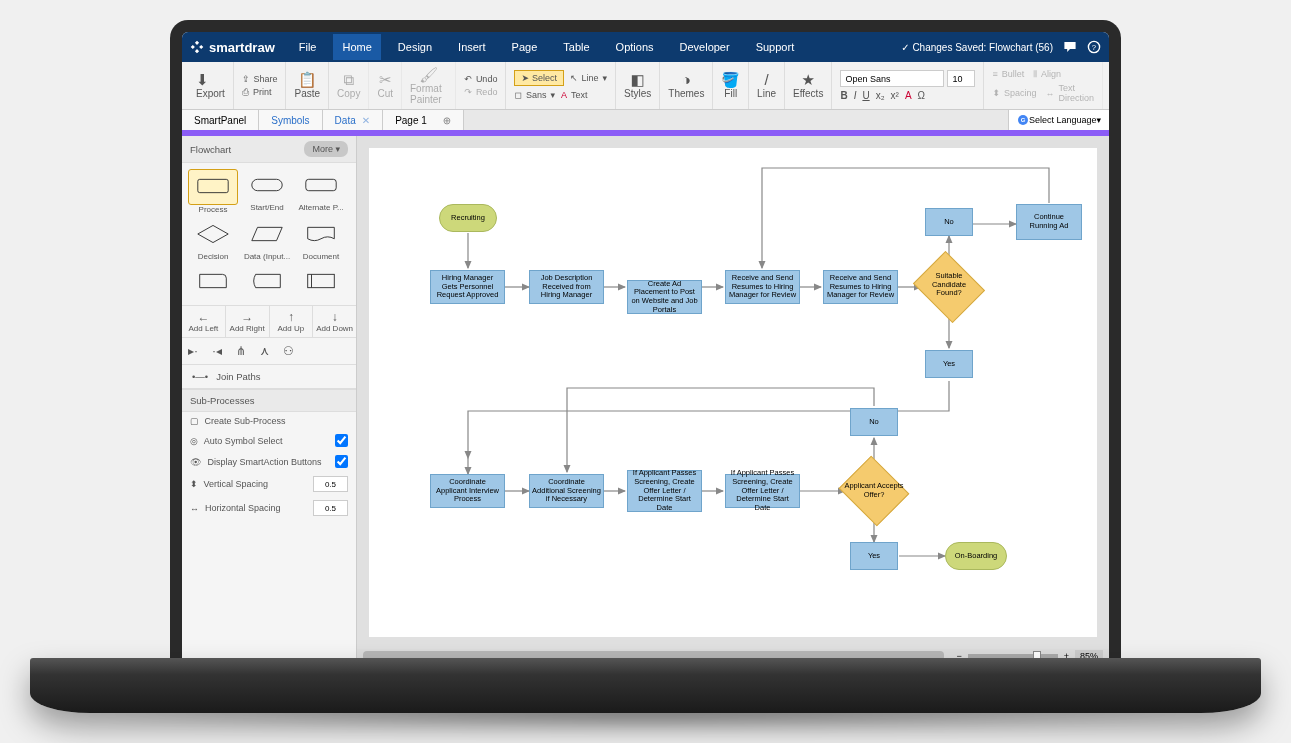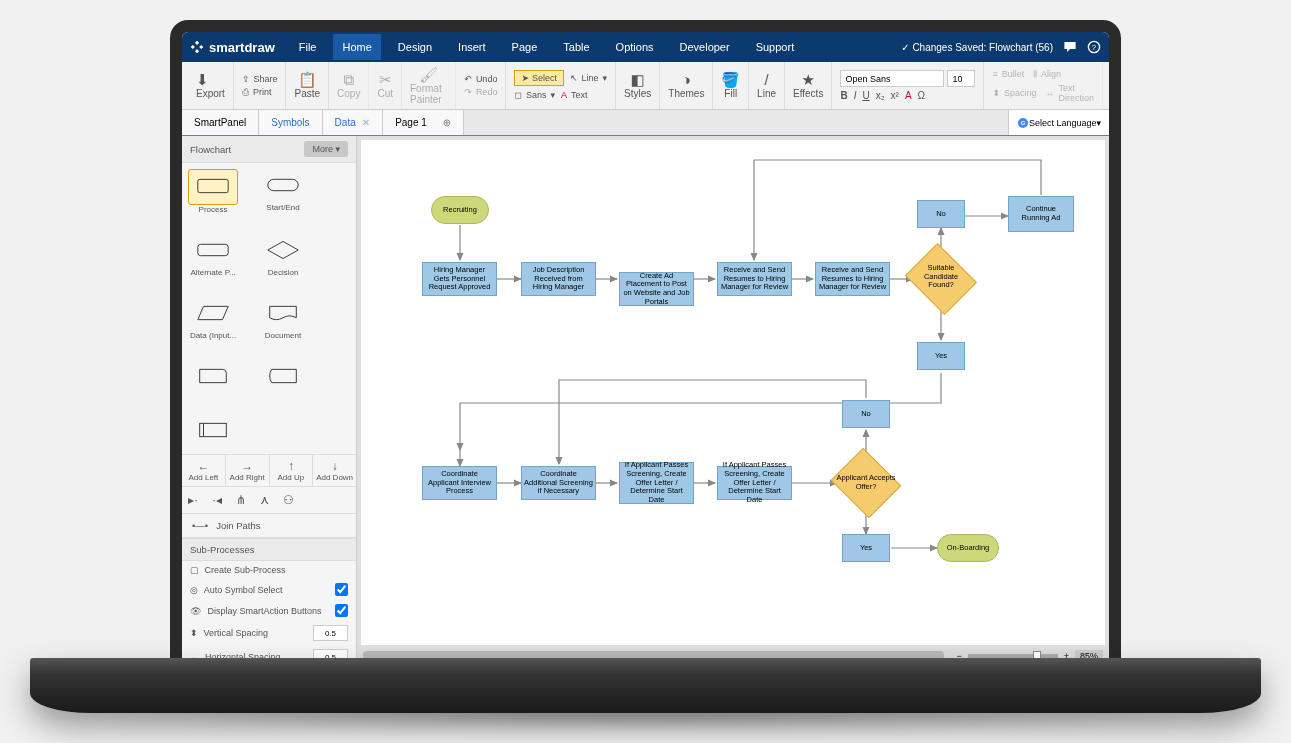--- a/index.html
+++ b/index.html
@@ -27,50 +27,50 @@
 .ribbon-row { display:flex; align-items:center; gap:4px; font-size:9px; padding:1px 0; }
 .ribbon-icon-lg { font-size:15px; line-height:1; }
 .ribbon-label { font-size:10px; }
 .select-btn { background:#ffe9a3; border:1px solid #d4a017; padding:2px 6px; font-size:9px; display:flex; align-items:center; gap:3px; }
 .font-select { height:17px; font-size:9px; border:1px solid #ccc; background:#fff; padding:0 4px; width:104px; }
 .font-size-select { width:28px; }
 .format-btns { display:flex; gap:6px; font-size:10px; margin-top:2px; }
 .fmt { font-size:10px; }
 
 
-.tab-row { height:26px; background:#e8e8e8; border-bottom:1px solid #8b5cf6; display:flex; align-items:stretch; font-size:10px; }
+.tab-row { height:26px; background:#e8e8e8; border-bottom:6px solid #8b5cf6; display:flex; align-items:stretch; font-size:10px; }
 .tab { padding:5px 12px; border-right:1px solid #ccc; background:#f8f8f8; display:flex; align-items:center; gap:6px; }
 .tab.active { color:#2a6fc9; }
 .lang-select { margin-left:auto; display:flex; align-items:center; padding:0 8px; font-size:9px; border-left:1px solid #ccc; background:#fff; }
 
 
 .main { flex:1; display:flex; overflow:hidden; }
 .side-panel { width:175px; background:#f5f5f5; border-right:1px solid #ccc; font-size:9.5px; color:#555; overflow:hidden; }
 .panel-header { display:flex; justify-content:space-between; align-items:center; padding:5px 8px; border-bottom:1px solid #ddd; background:#eaeaea; }
-.more-btn { background:#c8c8c8; padding:3px 8px; font-size:9px; border-radius:2px; }
-.shape-grid { display:flex; flex-wrap:wrap; padding:6px; gap:20px; }
+.more-btn { background:#c8c8c8; padding:3px 8px; font-size:9px; border-radius:7px; }
+.shape-grid { display:flex; flex-wrap:wrap; padding:6px; gap:4px; }
 .shape-cell { width:50px; text-align:center; font-size:8px; }
 .shape-svg { width:38px; height:26px; margin:0 auto 2px; display:block; }
 .shape-cell.selected .shape-svg-wrap { background:#fff3c6; border:1px solid #d4a017; }
 .shape-svg-wrap { padding:3px; border-radius:3px; }
 .section-hdr { padding:5px 8px; background:#eaeaea; border-top:1px solid #ddd; border-bottom:1px solid #ddd; font-size:9.5px; }
 .arrow-btns { display:flex; }
 .arrow-btn { flex:1; text-align:center; padding:4px 0; font-size:8px; border-right:1px solid #ddd; }
 .arrow-btn:last-child { border:none; }
 .arrow-glyph { font-size:12px; display:block; }
 .split-row { display:flex; padding:6px; gap:14px; }
 .split-glyph { font-size:12px; }
 .join-row { padding:6px 10px; display:flex; align-items:center; gap:8px; }
 .option-row { display:flex; align-items:center; padding:4px 8px; gap:6px; font-size:9px; }
 .spacing-input { width:35px; height:16px; font-size:8px; border:1px solid #ccc; text-align:center; margin-left:auto; }
 .chk { margin-left:auto; }
 
 
 .canvas-wrap { flex:1; display:flex; flex-direction:column; background:#e0e0e0; }
-.canvas { flex:1; background:#fff; margin:4px; position:relative; overflow:hidden; }
+.canvas { flex:1; background:#fff; margin:12px; position:relative; overflow:hidden; }
 .hscroll { height:14px; background:#ddd; display:flex; align-items:center; }
 .zoom-bar { margin-left:auto; display:flex; align-items:center; gap:6px; padding:0 6px; font-size:9px; }
 .zoom-track { width:90px; height:4px; background:#aaa; position:relative; }
 .zoom-thumb { position:absolute; top:-3px; left:65px; width:8px; height:10px; background:#fff; border:1px solid #888; }
 
 
 .fc{position:absolute;font-size:7.5px;text-align:center;display:flex;align-items:center;justify-content:center;line-height:1.15;padding:2px;}
 .fc-start{background:#cdd87a;border:1px solid #aab85d;border-radius:14px;}
 .fc-proc{background:#9fc7e6;border:1px solid #6fa4cb;}
 .fc-dec{background:#f5cb6e;border:1px solid #d4a83f;}

